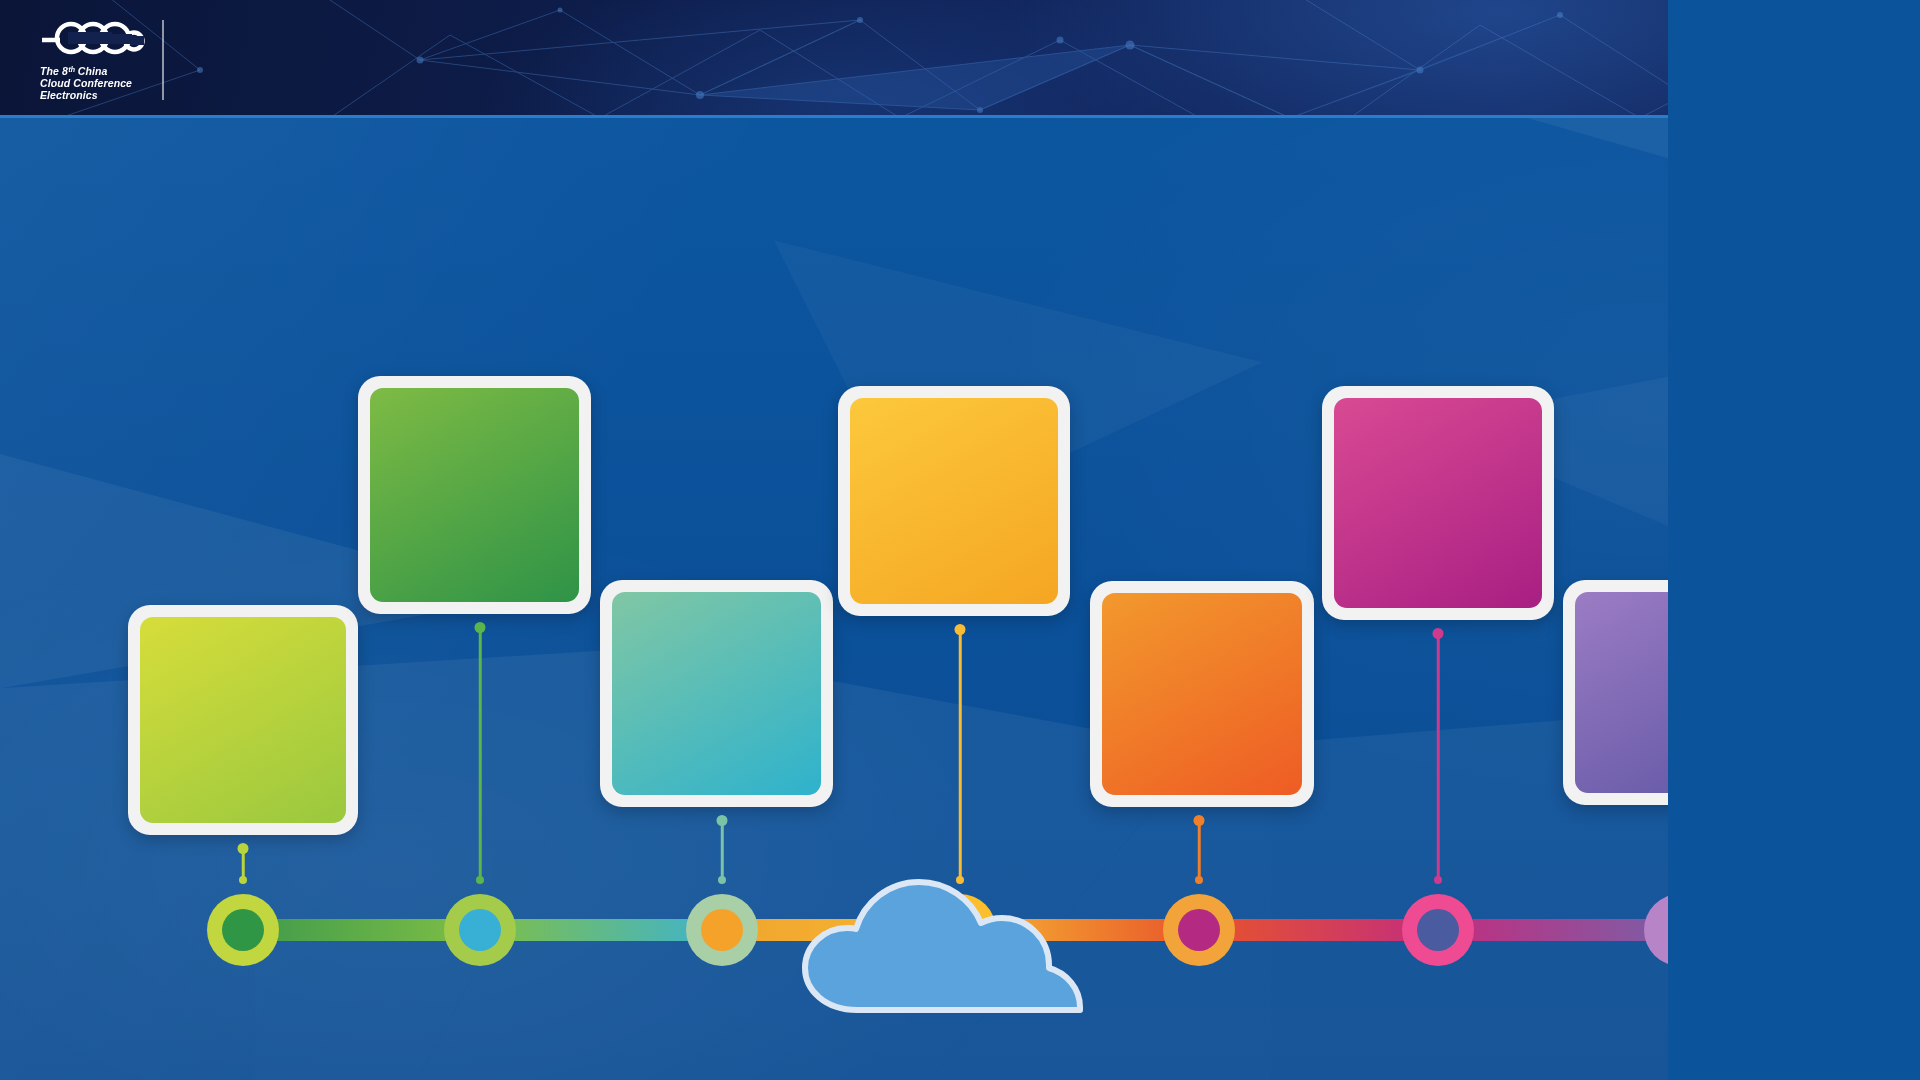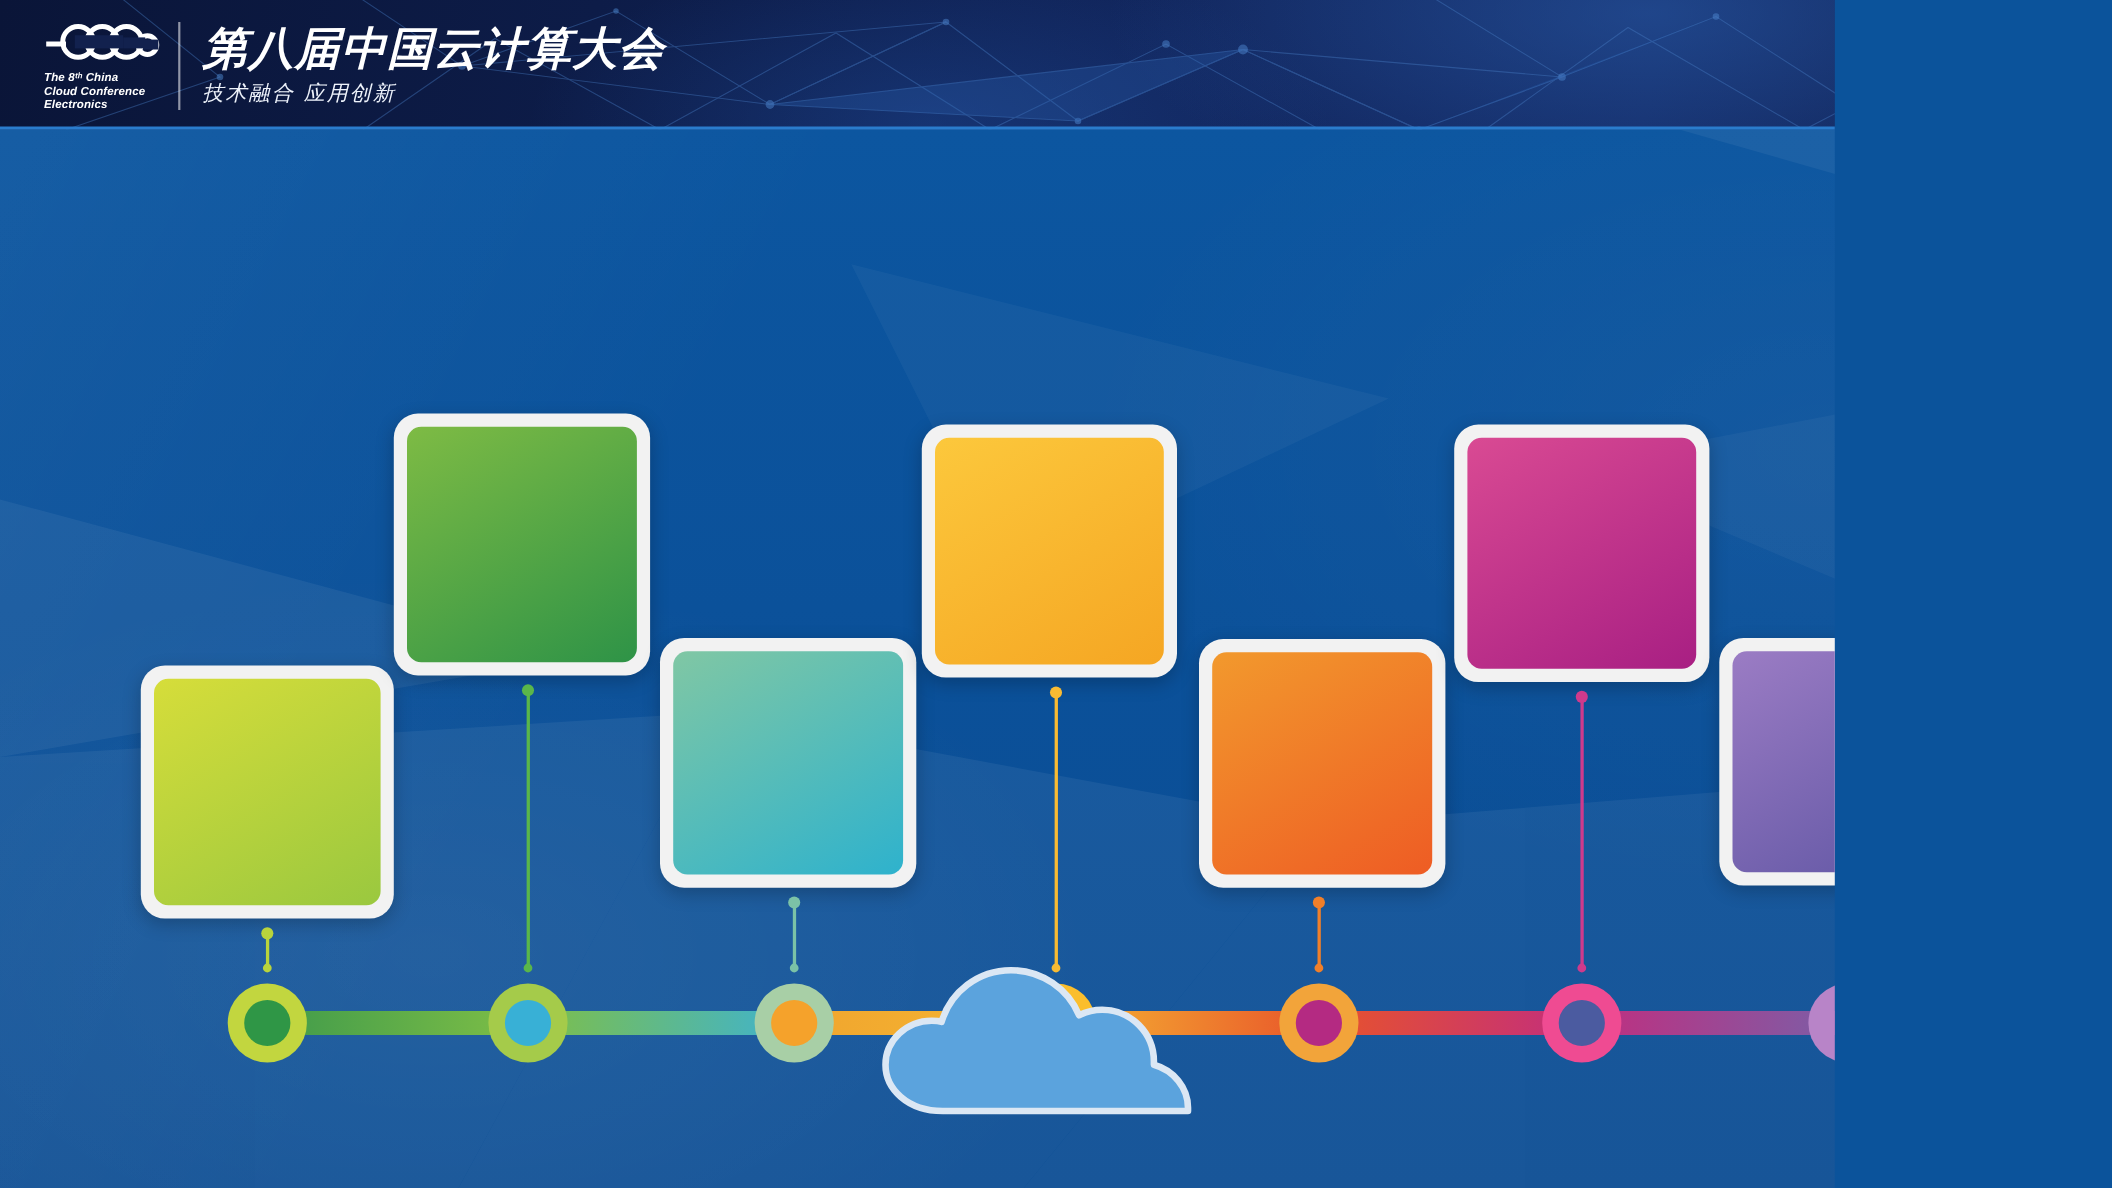--- a/index.html
+++ b/index.html
@@ -155,24 +155,20 @@
             <rect x="92" y="22" width="14" height="9"></rect>
           </g>
         </svg>
         <div class="ccc-sub">
           <div>The 8ᵗʰ China</div>
           <div>Cloud Conference</div>
           <div>Electronics</div>
         </div>
       </div>
       <div class="hdr-divider"></div>
-      <div class="hdr-titles">
-        <div class="hdr-title-main">第八届中国云计算大会</div>
-        <div class="hdr-title-sub">技术融合 应用创新</div>
-      </div>
     </div>
 
 
     <div class="header-bottom-line"></div>
   </div>
 
   <div class="body-area">
 
     <svg class="bg-poly" viewBox="0 0 1920 962" preserveAspectRatio="none">
       <g opacity="0.055" fill="#ffffff">

